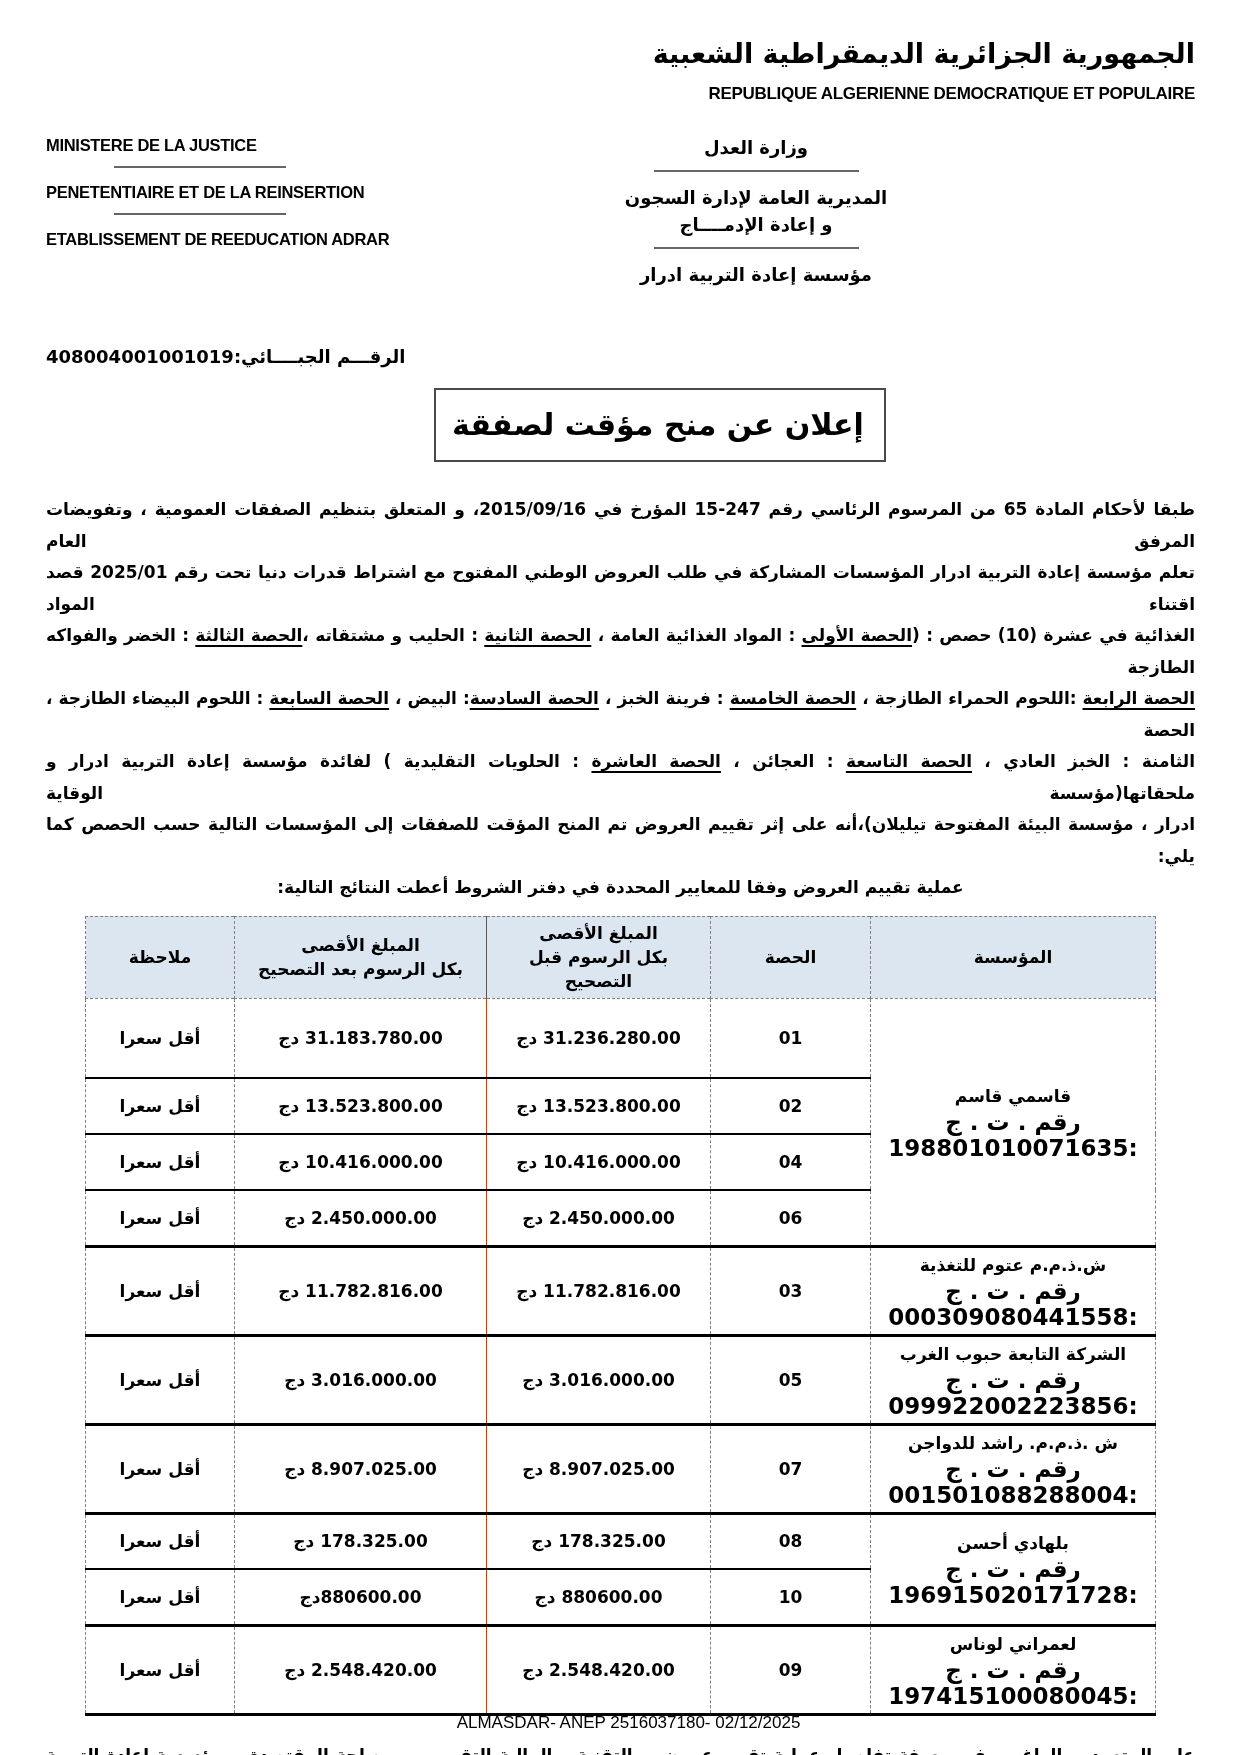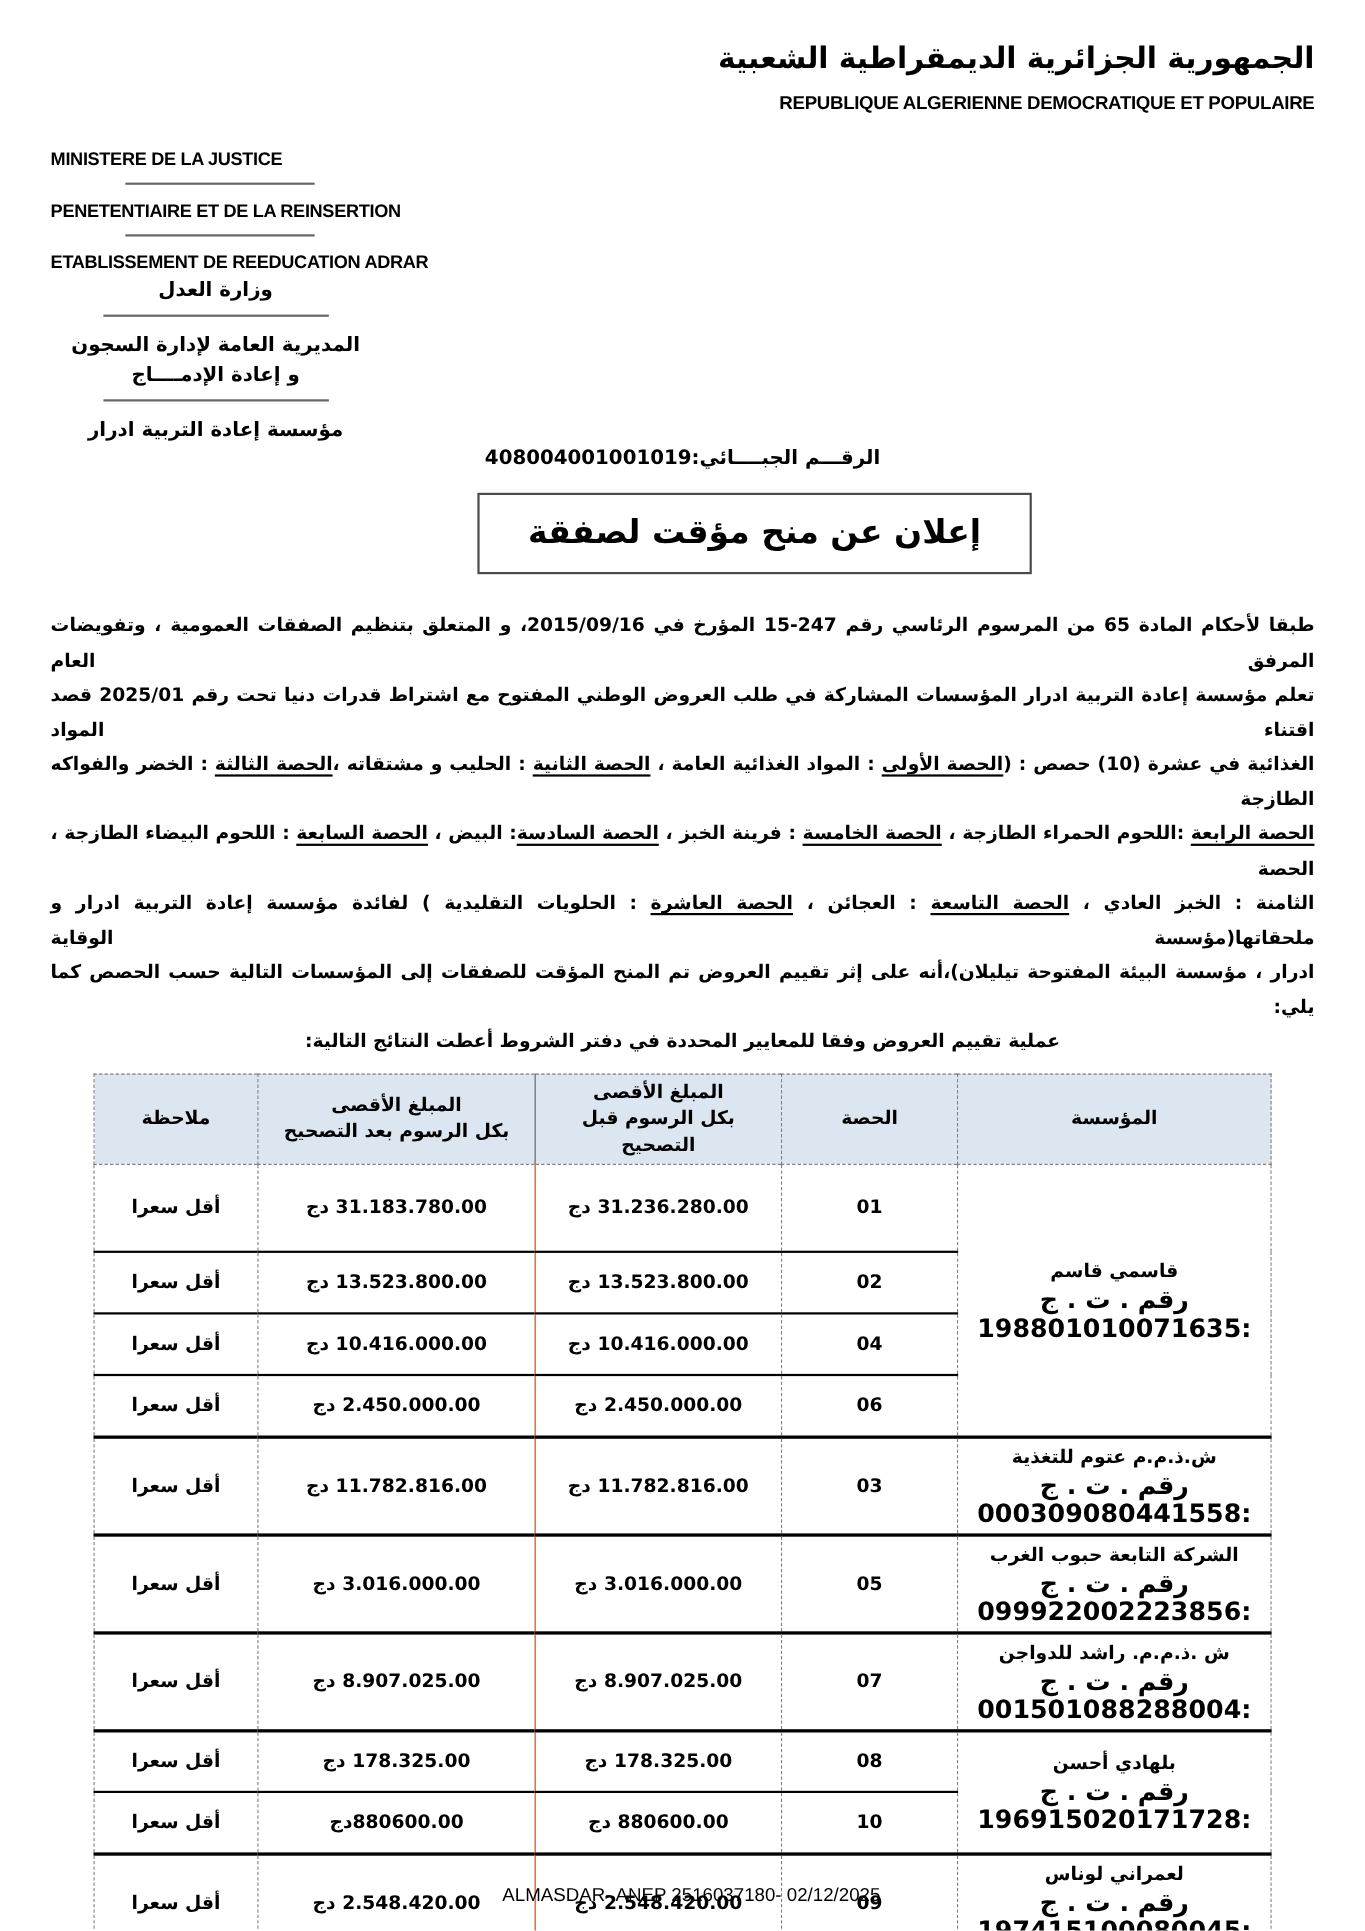--- a/index.html
+++ b/index.html
@@ -11,41 +11,41 @@
 
   .title-ar {
     text-align:right; font-weight:bold; font-size:27px; line-height:36px;
     direction:rtl;
   }
   .title-fr {
     text-align:right; font-weight:bold; font-size:17px; line-height:20px;
     margin-top:12px; font-family:"Liberation Sans", sans-serif; letter-spacing:-0.3px;
   }
 
-  .header-cols { display:flex; justify-content:flex-start; margin-top:30px;flex-direction:column; }
+  .header-cols { display:flex; justify-content:flex-start; margin-top:30px; }
   .hl { width:560px; }
   .hl .fr-line {
     font-family:"Liberation Sans", sans-serif; font-weight:bold; font-size:16.5px;
     line-height:22px; letter-spacing:-0.3px;
   }
   .hr { width:300px; direction:rtl; text-align:center; }
   .hr .ar-line { font-weight:bold; font-size:18px; line-height:27px; }
   .sep-line { height:0; border-top:2px solid #666; }
   .hl .sep-line { width:172px; margin:10px 0 13px 0; margin-left:68px; }
   .hr .sep-line { width:205px; margin:9px auto 12px auto; }
 
   .fiscal {
-    direction:rtl; text-align:center; font-weight:bold; font-size:18px;
-    line-height:26px;
+    direction:rtl; text-align:left; font-weight:bold; font-size:18px;
+    margin-top:56px; line-height:26px;
   }
 
   .ad-box {
-    width:504px; margin-left:388px; margin-top:18px;
+    width:452px; margin-left:388px; margin-top:18px;
     border:2px solid #4a4a4a; box-sizing:border-box;
-    text-align:center; padding:13px 16px;
+    text-align:left; padding:13px 16px;
   }
   .ad-box .t { font-weight:bold; font-size:30px; line-height:44px; direction:rtl; }
 
   .para { direction:rtl; font-weight:bold; font-size:17px; }
   .para .ln { line-height:31.5px; }
   .just { text-align:justify; text-align-last:justify; }
   .ctr { text-align:center; text-align-last:center; }
   .u { text-decoration:underline; text-underline-offset:4px; text-decoration-thickness:1.5px; }
 
   .intro { margin-top:32px; }

